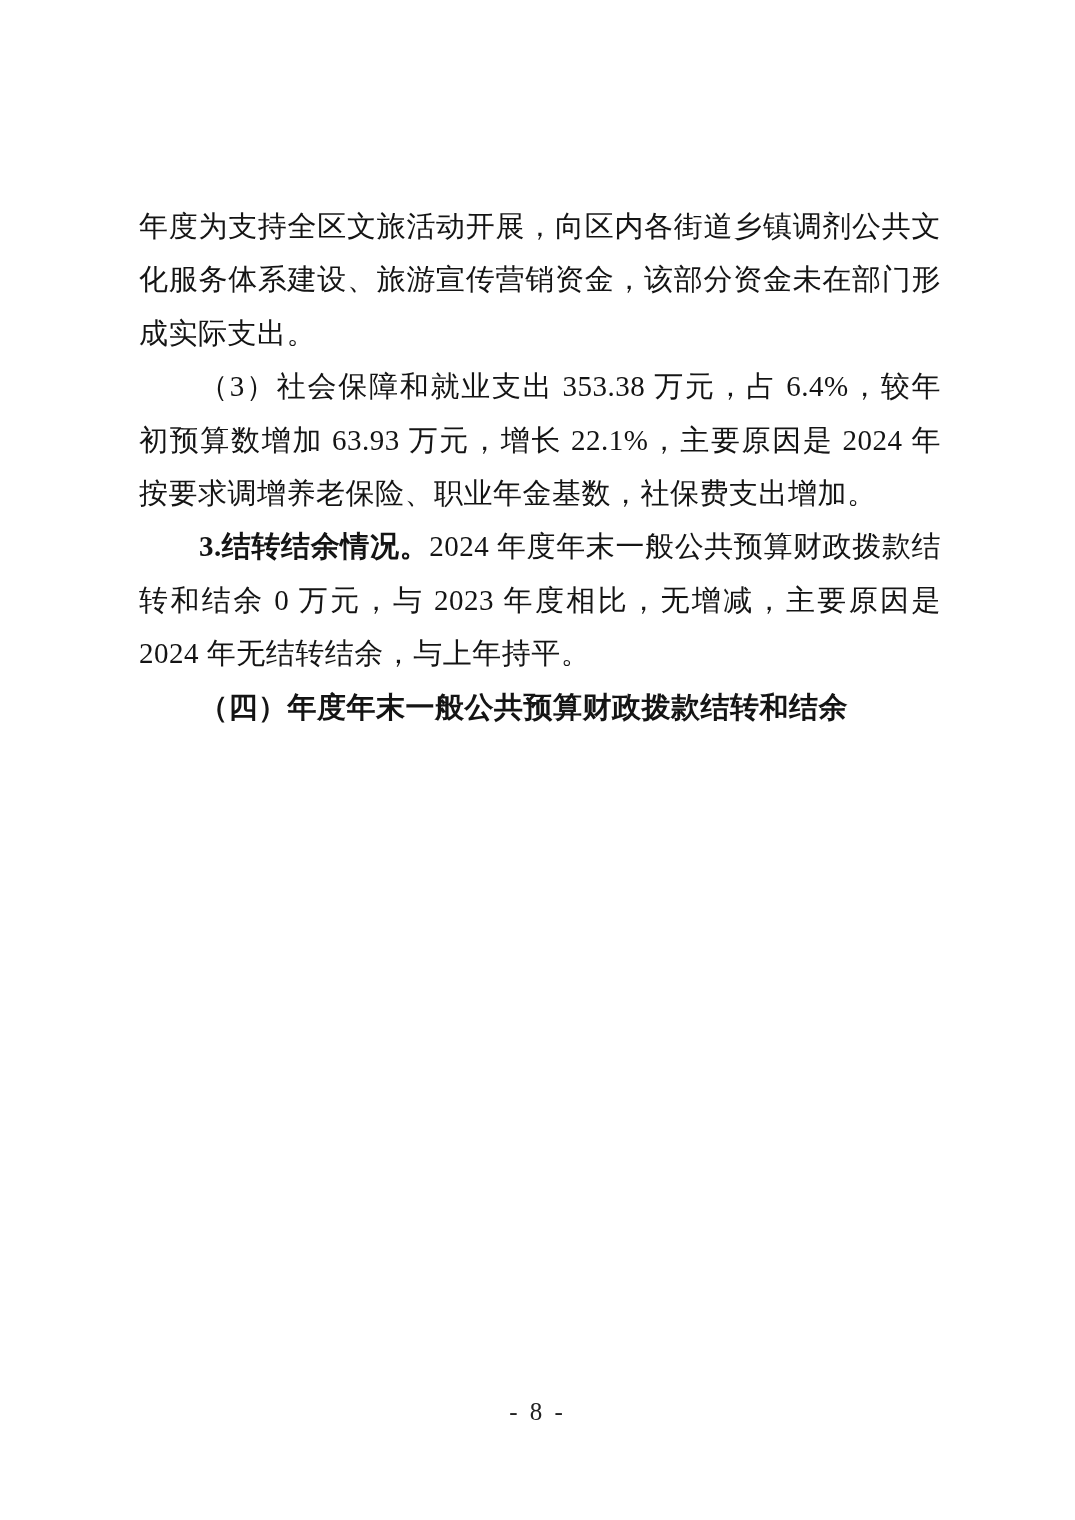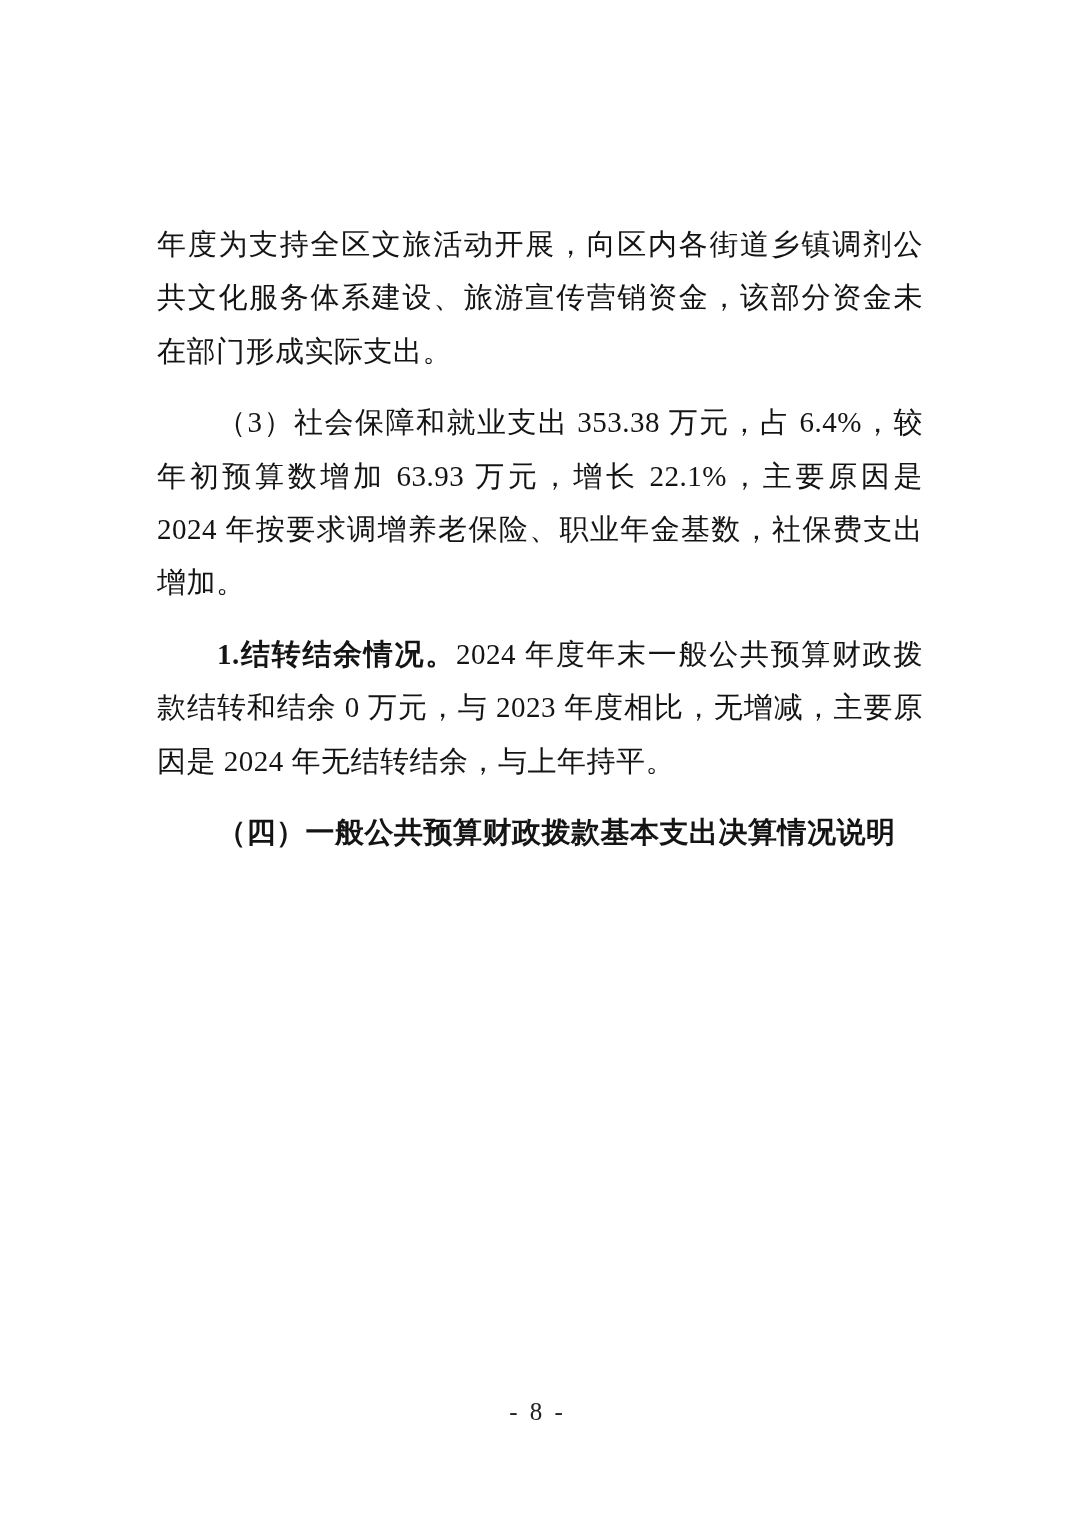--- a/index.html
+++ b/index.html
@@ -20,21 +20,21 @@
     position: absolute;
     left: 139px;
     top: 200px;
     width: 802px;
     font-size: 29px;
     line-height: 53.4px;
     text-align: justify;
     letter-spacing: 0.5px;
   }
   p.para {
-    margin: 18px;
+    margin: 0;
     padding: 0;
   }
   p.indent {
     text-indent: 60px;
   }
   .bold {
     font-weight: bold;
   }
   .heading {
     font-weight: bold;
@@ -55,20 +55,20 @@
 
 <div class="page">
   <div class="body-text">
     <p class="para">
       <span>年度为支持全区文旅活动开展，向区内各街道乡镇调剂公共文化服务体系建设、旅游宣传营销资金，该部分资金未在部门形成实际支出。</span>
     </p>
     <p class="para indent">
       <span>（3）社会保障和就业支出 353.38 万元，占 6.4%，较年初预算数增加 63.93 万元，增长 22.1%，主要原因是 2024 年按要求调增养老保险、职业年金基数，社保费支出增加。</span>
     </p>
     <p class="para indent">
-      <span class="bold">1.结转结余情况。</span><span>2024 年度年末一般公共预算财政拨款结转和结余 0 万元，与 2023 年度相比，无增减，主要原因是 2024 年无结转结余，与上年持平。</span>
+      <span class="bold">3.结转结余情况。</span><span>2024 年度年末一般公共预算财政拨款结转和结余 0 万元，与 2023 年度相比，无增减，主要原因是 2024 年无结转结余，与上年持平。</span>
     </p>
     <p class="para indent heading">
-      <span>（四）一般公共预算财政拨款基本支出决算情况说明</span>
+      <span>（四）年度年末一般公共预算财政拨款结转和结余</span>
     </p>
   </div>
   <div class="footer">- 8 -</div>
 </div>
 
 </body></html>

